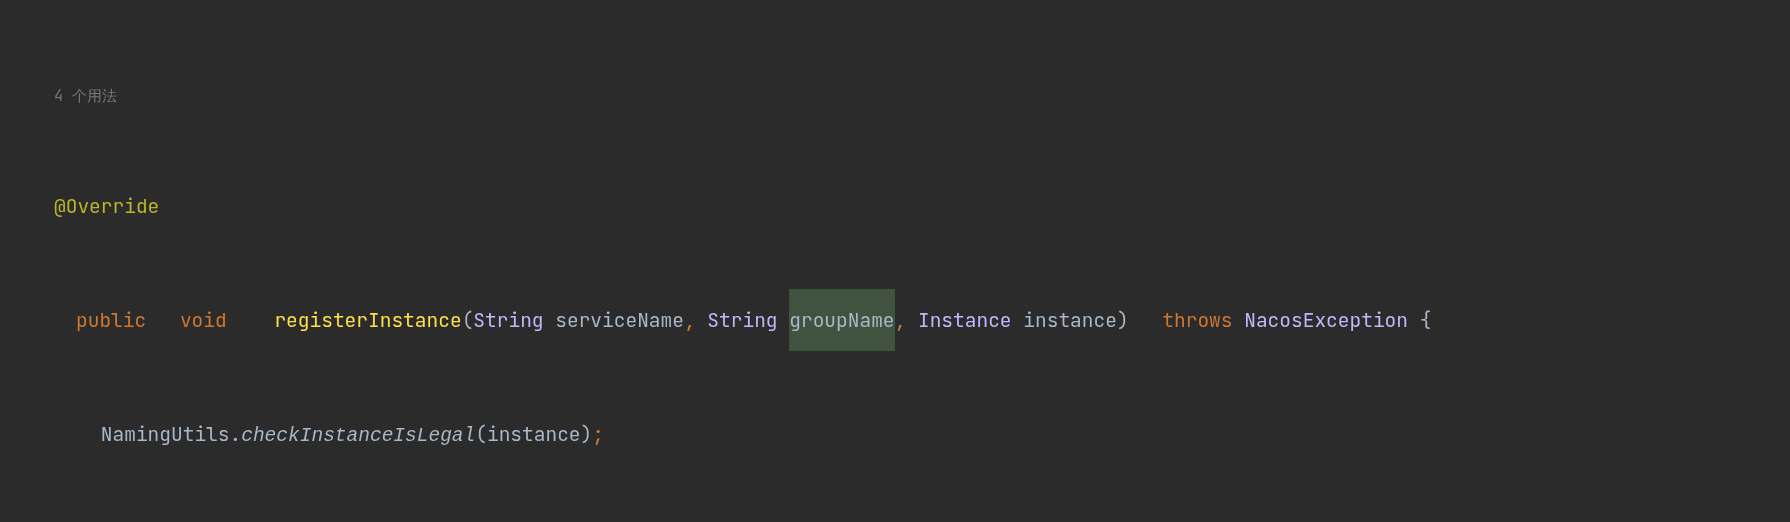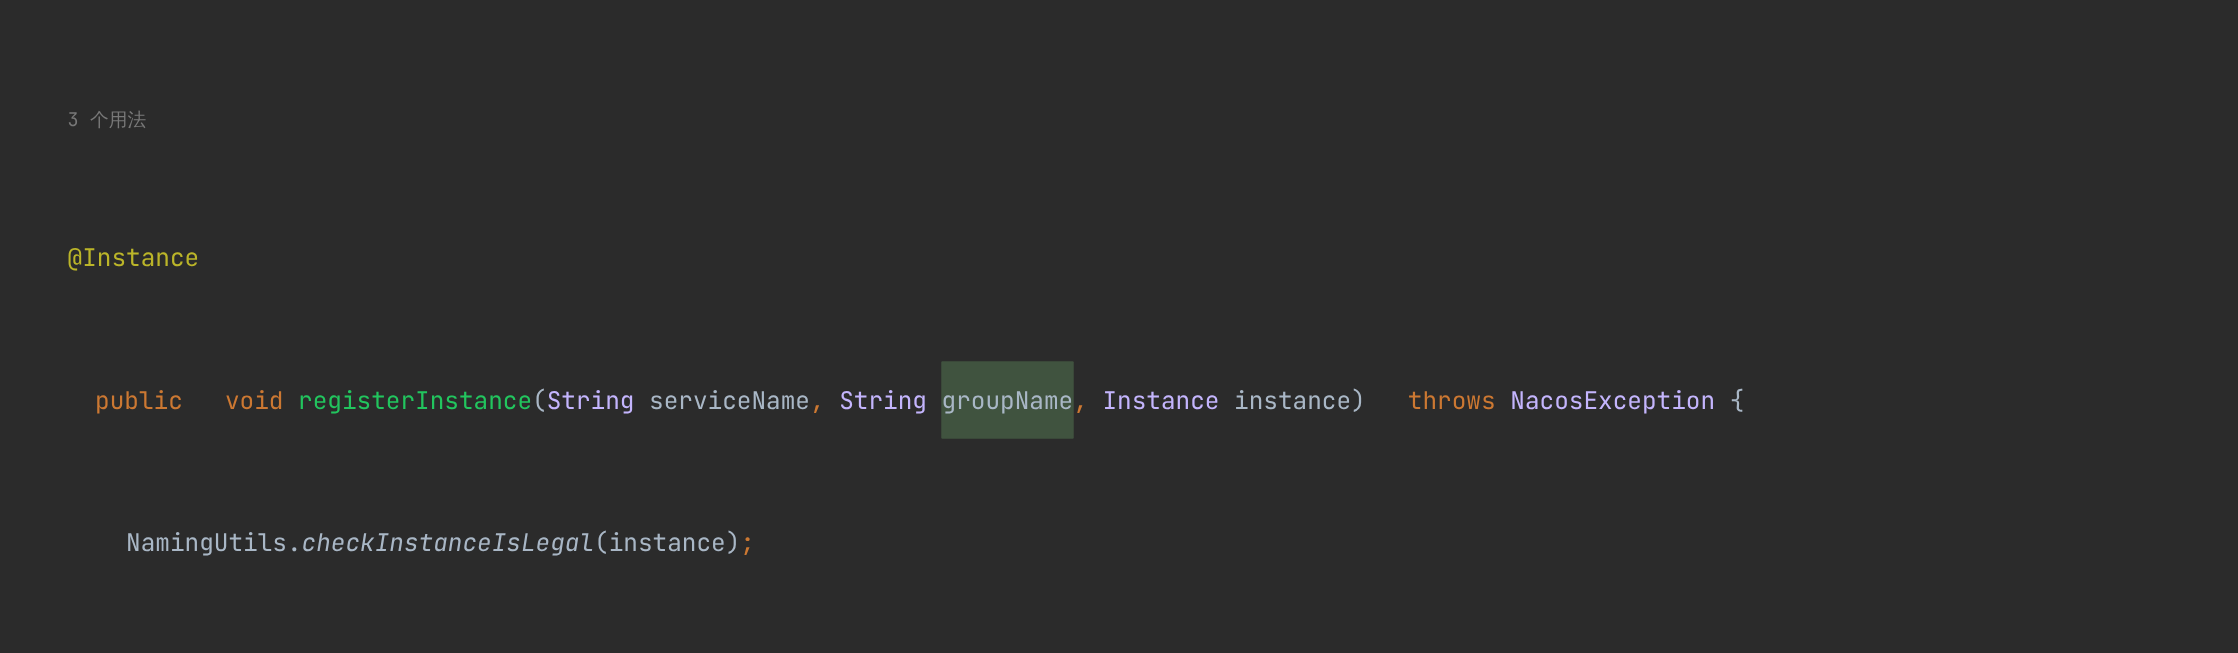--- a/index.html
+++ b/index.html
@@ -22,36 +22,36 @@
   }
   .usages {
     color: #787878;
     font-size: 15px;
     padding-left: 54px;
     line-height: 1.4;
     margin-bottom: 4px;
   }
   .kw { color: #cc7832; margin-left: 22px; }
   .annot { color: #bbb529; }
-  .method-decl { color: #22c55e; }
+  .method-decl { color: #fde047; margin-left: 36px; }
   .type { color: #c4b5fd; }
   .param { color: #a9b7c6; }
-  .static-method { color: #a9b7c6; font-style: italic; }
+  .static-method { color: #a9b7c6; font-style: italic; font-family: Liberation Mono, monospace; }
   .punc { color: #a9b7c6; }
   .semi { color: #cc7832; }
   .hl { background: #40533f; border-radius: 1px; padding: 18px 0; }
 </style>
 </head>
 <body>
 
 <div class="editor">
 
-<div class="usages">3 个用法</div>
+<div class="usages">4 个用法</div>
 
-<div class="line"><span class="annot">@Instance</span></div>
+<div class="line"><span class="annot">@Override</span></div>
 
 <div class="line"><span class="kw">public</span> <span class="kw">void</span> <span class="method-decl">registerInstance</span><span class="punc">(</span><span class="type">String</span> <span class="param">serviceName</span><span class="semi">,</span> <span class="type">String</span> <span class="hl">groupName</span><span class="semi">,</span> <span class="type">Instance</span> <span class="param">instance</span><span class="punc">)</span> <span class="kw">throws</span> <span class="type">NacosException</span> <span class="punc">{</span></div>
 
 <div class="line">    <span>NamingUtils</span><span class="punc">.</span><span class="static-method">checkInstanceIsLegal</span><span class="punc">(</span><span>instance</span><span class="punc">)</span><span class="semi">;</span></div>
 
 
 
 
 
 

